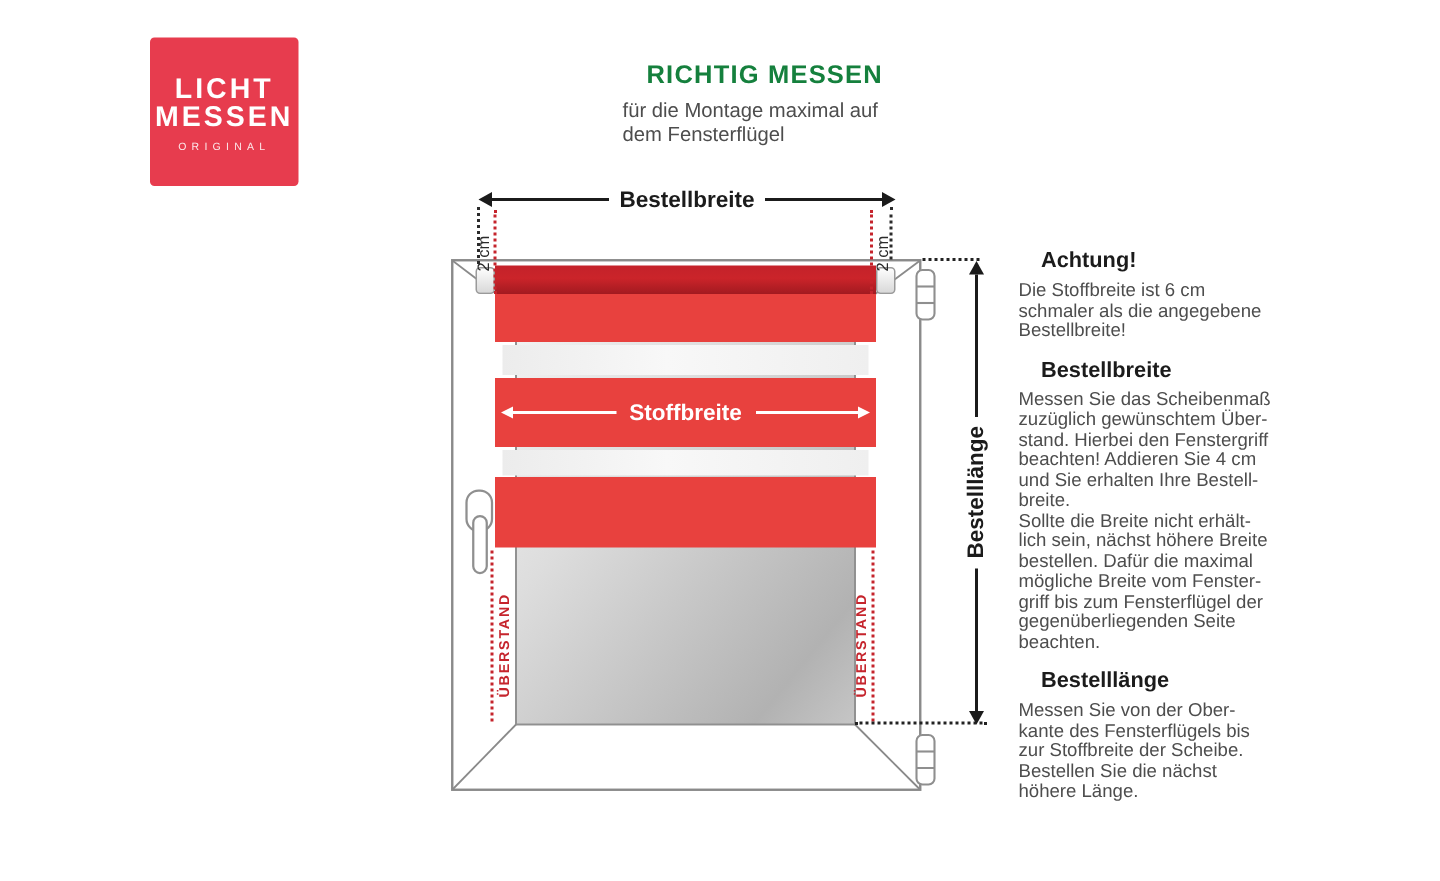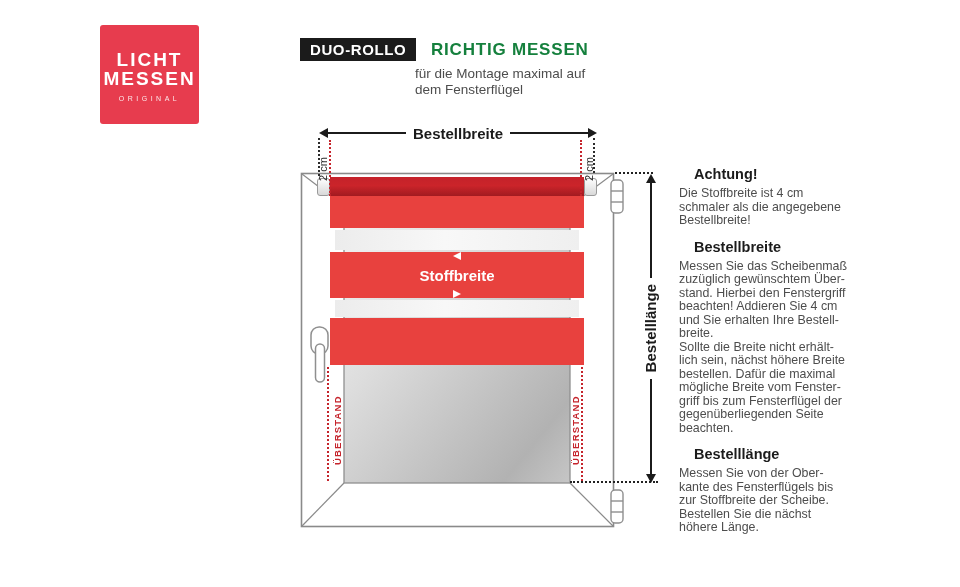--- a/index.html
+++ b/index.html
@@ -70,21 +70,21 @@
 
   .v-arrow { display: flex; flex-direction: column; align-items: center; }
   .v-arrow .line { flex: 1; width: 2px; background: #1b1b1b; }
   .v-arrow .head-t { width: 0; height: 0; border-left: 5px solid transparent; border-right: 5px solid transparent; border-bottom: 9px solid #1b1b1b; }
   .v-arrow .head-b { width: 0; height: 0; border-left: 5px solid transparent; border-right: 5px solid transparent; border-top: 9px solid #1b1b1b; }
   .v-arrow .lbl {
     padding: 6px 0; font-size: 15px; font-weight: bold; color: #1b1b1b;
     writing-mode: vertical-rl; transform: rotate(180deg); white-space: nowrap;
   }
 
-  .stoff-arrow { left: 334px; top: 252px; width: 246px; height: 46px; display: flex; align-items: center; flex-direction: column; }
+  .stoff-arrow { left: 334px; top: 252px; width: 246px; height: 46px; display: flex; align-items: center; }
   .stoff-arrow .line { flex: 1; height: 2px; background: #ffffff; }
   .stoff-arrow .head-l { width: 0; height: 0; border-top: 4.5px solid transparent; border-bottom: 4.5px solid transparent; border-right: 8px solid #ffffff; }
   .stoff-arrow .head-r { width: 0; height: 0; border-top: 4.5px solid transparent; border-bottom: 4.5px solid transparent; border-left: 8px solid #ffffff; }
   .stoff-arrow .lbl { padding: 0 9px; font-size: 15px; font-weight: bold; color: #ffffff; white-space: nowrap; }
 
   .dot-v { width: 0; }
   .dot-v.black { border-left: 2px dotted #2b2b2b; }
   .dot-v.red { border-left: 2px dotted #c5242c; }
   .dot-h { height: 0; border-top: 2px dotted #222222; }
 
@@ -105,21 +105,20 @@
 <body>
 
 <div class="canvas">
 
   <div class="logo">
     <div class="logo-line">LICHT</div>
     <div class="logo-line">MESSEN</div>
     <div class="logo-sub">ORIGINAL</div>
   </div>
 
-  <div class="badge">DUO-ROLLO</div>
   <div class="title">RICHTIG MESSEN</div>
   <div class="subtitle">für die Montage maximal auf
 dem Fensterflügel</div>
 
   <svg class="frame-svg" width="960" height="587" viewBox="0 0 960 587">
     <defs>
       <linearGradient id="glassGrad" x1="0" y1="0" x2="1" y2="1">
         <stop offset="0" stop-color="#f4f4f4"></stop>
         <stop offset="0.35" stop-color="#dddddd"></stop>
         <stop offset="0.85" stop-color="#b2b2b2"></stop>
@@ -197,21 +196,21 @@
     <div class="head-t"></div>
     <div class="line"></div>
     <div class="lbl">Bestelllänge</div>
     <div class="line"></div>
     <div class="head-b"></div>
   </div>
 
   <div class="info">
     <div class="section">
       <h3>Achtung!</h3>
-      <p>Die Stoffbreite ist 4 cm
+      <p>Die Stoffbreite ist 6 cm
 schmaler als die angegebene
 Bestellbreite!</p>
     </div>
     <div class="section">
       <h3>Bestellbreite</h3>
       <p>Messen Sie das Scheibenmaß
 zuzüglich gewünschtem Über-
 stand. Hierbei den Fenstergriff
 beachten! Addieren Sie 4 cm
 und Sie erhalten Ihre Bestell-

